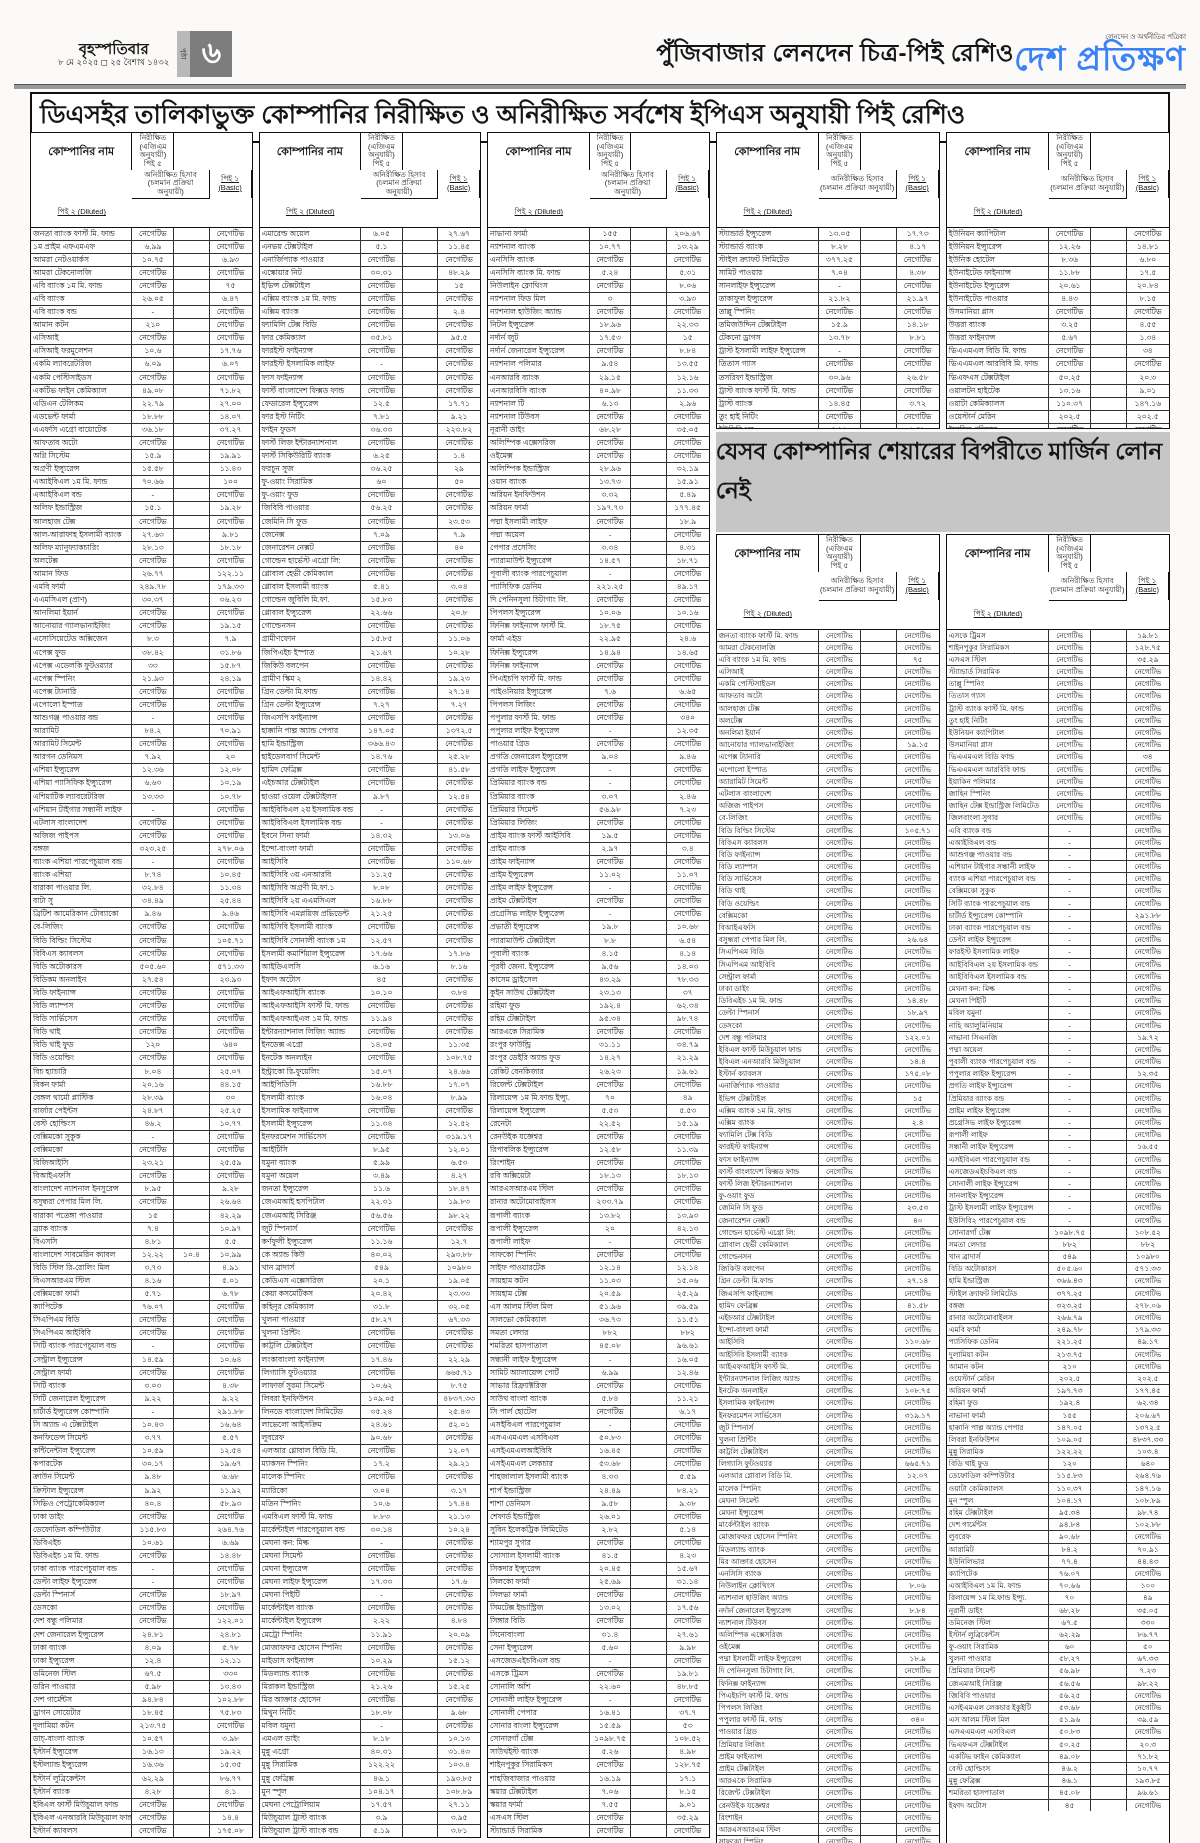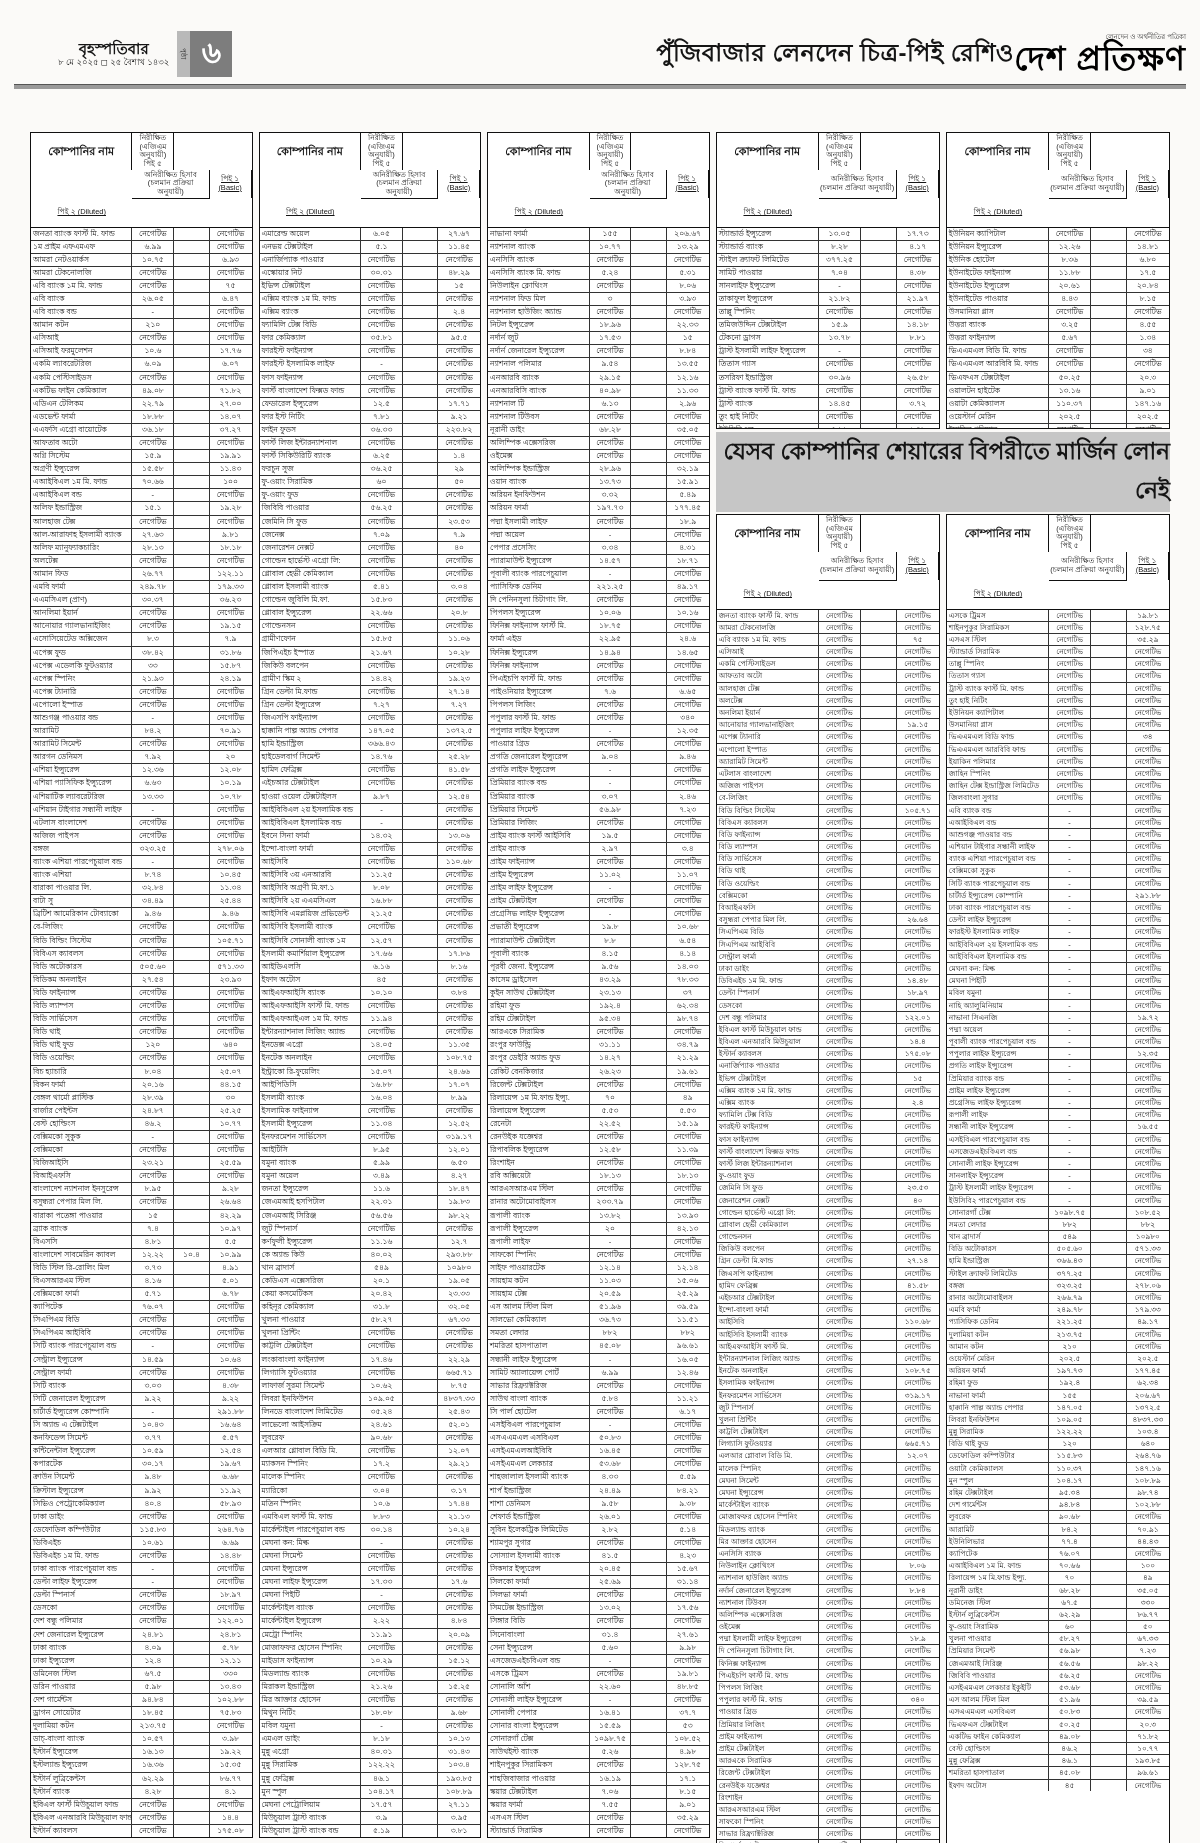--- a/index.html
+++ b/index.html
@@ -9,31 +9,31 @@
   .phead{position:absolute;top:26px;left:58px;right:14px;height:56px;display:flex;align-items:center;}
   .dateblk{text-align:center;line-height:1.15;margin-right:8px;}
   .weekday{font-weight:bold;font-size:15px;}
   .dateline{font-size:8.5px;color:#222;}
   .pgbox{display:flex;align-items:stretch;height:46px;margin-right:14px;}
   .pglabel{width:13px;background:#b9b9b9;color:#333;font-size:7px;writing-mode:vertical-rl;text-align:center;line-height:13px;}
   .pgnum{width:42px;background:#7d7d7d;color:#fff;font-size:30px;font-weight:bold;display:flex;align-items:center;justify-content:center;}
   .headline{font-size:24px;font-weight:bold;letter-spacing:.5px;flex:1;text-align:right;}
   .mast{ text-align:right;line-height:1;}
   .mast .tagline{font-size:7px;color:#333;margin-bottom:2px;}
-  .mast .logo{font-size:33px;font-weight:900;letter-spacing:1px;color:#000000;}
+  .mast .logo{font-size:33px;font-weight:900;letter-spacing:1px;color:#3b82f6;}
   .headrule{position:absolute;top:84px;left:14px;right:14px;height:4px;background:#9a9a9a;border-top:1px solid #555;}
   
   .main-title{position:absolute;top:92px;left:30px;right:30px;border:2px solid #111;background:#fff;font-size:25px;font-weight:bold;padding:1px 8px 3px 8px;white-space:nowrap;overflow:hidden;}
   
   .content{position:absolute;top:132px;left:30px;right:30px;bottom:5px;display:flex;gap:6px;}
   .tcol{flex:1 1 0;min-width:0;}
   .right-wrap{flex:2.06 1 0;min-width:0;display:flex;flex-direction:column;}
   .top-tables{display:flex;gap:6px;height:297px;}
   .top-tables .tbl{flex:1 1 0;min-width:0;}
-  .margin-band{margin:3px 0 2px 0;background:#c6c6c6;text-align:right;font-size:23px;font-weight:bold;padding:1px 0 1px 0;}
+  .margin-band{margin:3px 0 2px 0;background:#c6c6c6;text-align:left;font-size:23px;font-weight:bold;padding:1px 0 21px 0;}
   .margin-tables{display:flex;gap:6px;flex:1;}
   .margin-tables .tbl{flex:1 1 0;min-width:0;}
   
   .tbl{border:1.5px solid #111;background:#fff;overflow:hidden;}
   .thead{display:grid;grid-template-columns:46% 19% 16% 19%;border-bottom:1px solid #111;}
   .th{border-right:1px solid #111;font-size:7.5px;text-align:center;display:flex;align-items:center;justify-content:center;padding:1px;line-height:1.15;}
   .th:last-child{border-right:none;}
   .th.company{font-size:11px;font-weight:bold;grid-row:1/3;text-align:right;}
   .th.grp{grid-column:2/4;border-bottom:1px solid #111;height:26px;}
   .th.aud{grid-row:1/3;}
@@ -61,20 +61,21 @@
       <div class="pgnum">৬</div>
     </div>
     <div class="headline">পুঁজিবাজার লেনদেন চিত্র-পিই রেশিও</div>
     <div class="mast">
       <div class="tagline">লেনদেন ও অর্থনীতির পত্রিকা</div>
       <div class="logo">দেশ প্রতিক্ষণ</div>
     </div>
   </header>
   <div class="headrule"></div>
 
+  <div class="main-title">ডিএসইর তালিকাভুক্ত কোম্পানির নিরীক্ষিত ও অনিরীক্ষিত সর্বশেষ ইপিএস অনুযায়ী পিই রেশিও</div>
 
   <div class="content">
     <div class="tcol tbl main-t">
         <div class="thead">
           <div class="th company">কোম্পানির নাম</div>
           <div class="th grp">অনিরীক্ষিত হিসাব (চলমান প্রক্রিয়া অনুযায়ী)</div>
           <div class="th aud">নিরীক্ষিত (এজিএম অনুযায়ী)<br>পিই ৫</div>
           <div class="th sub">পিই ১ (Basic)</div>
           <div class="th sub">পিই ২ (Diluted)</div>
         </div>

